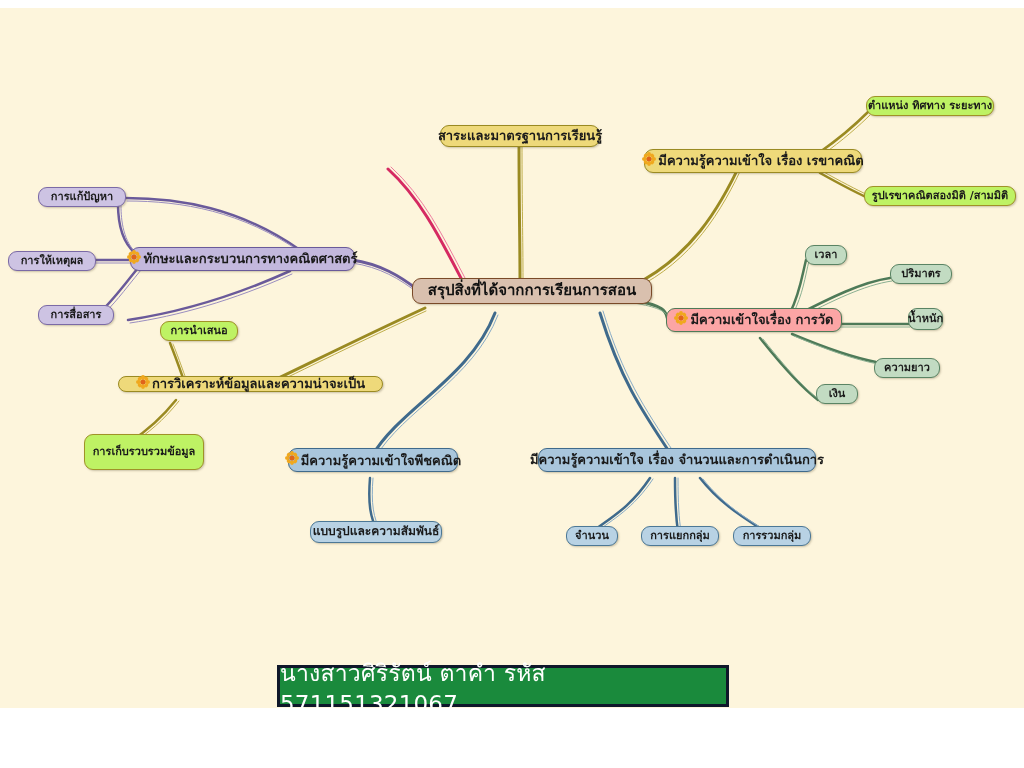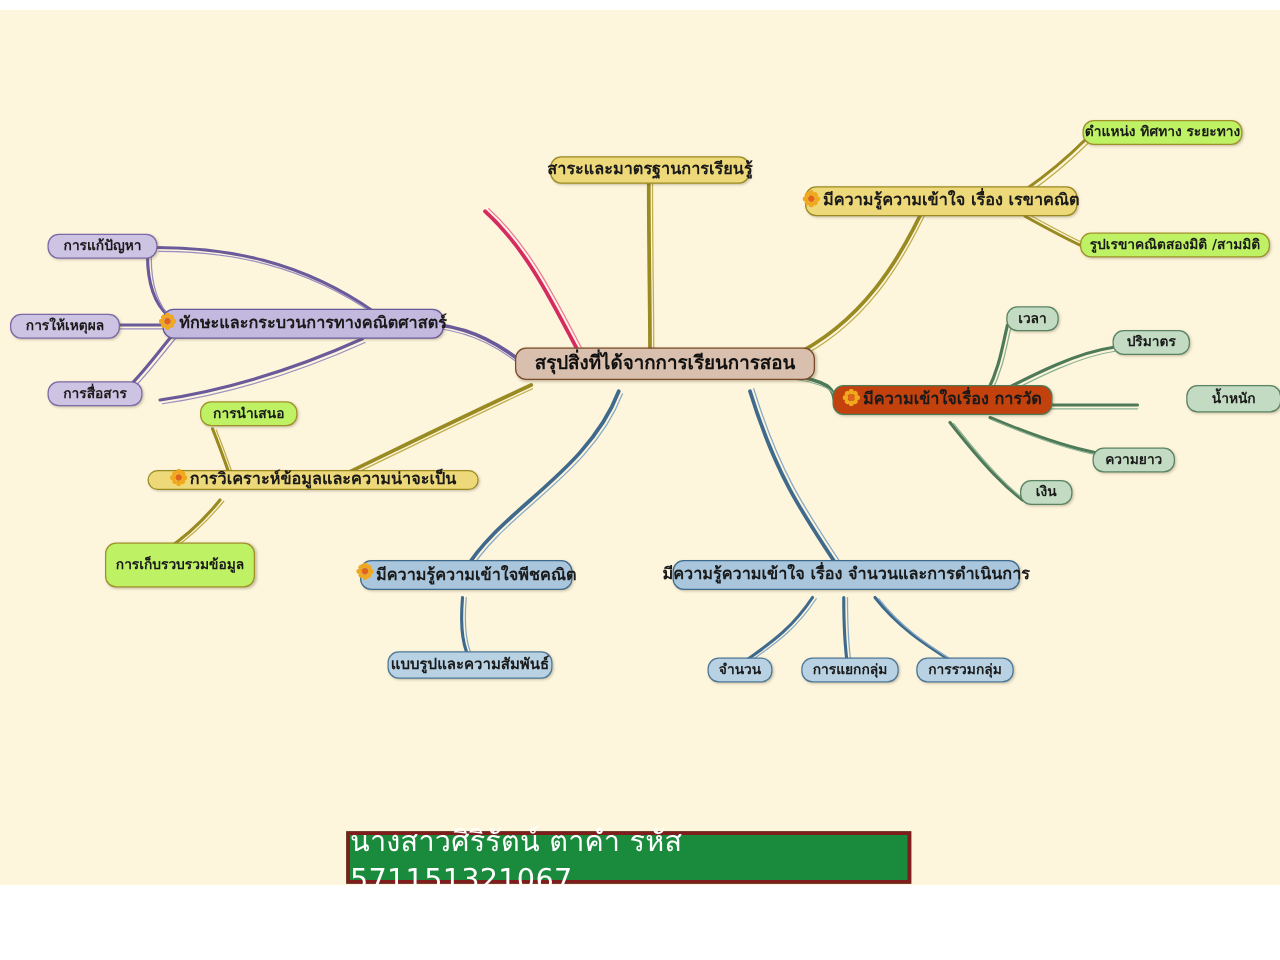--- a/index.html
+++ b/index.html
@@ -57,40 +57,40 @@
   }
   .node .lbl { display: inline-block; }
 
   
   .n-center { background: #d9c0ae; border-color: #7a4a28; color: #111; }
   .n-gold   { background: #eed97a; border-color: #9a8a22; }
   .n-gold2  { background: #bef264; border-color: #a09228; }
   .n-pink   { background: #f6c3ce; border-color: #d52a62; }
   .n-purple { background: #c3b8dd; border-color: #6a5a9a; }
   .n-purple2{ background: #cdc3e3; border-color: #7b6aa6; }
-  .n-green  { background: #c2410c; border-color: #4e7a58; }
+  .n-green  { background: #fca5a5; border-color: #4e7a58; }
   .n-green2 { background: #c2dbc2; border-color: #5a8464; }
   .n-blue   { background: #a9c6dc; border-color: #3f6a8c; }
   .n-blue2  { background: #b8d2e4; border-color: #4c7896; }
 
   .fs-13 { font-size: 13px; }
   .fs-12 { font-size: 12px; }
   .fs-11 { font-size: 11px; }
   .fs-15 { font-size: 15px; }
 
   
   #footer {
     position: absolute;
     left: 277px;
     top: 665px;
     width: 452px;
     height: 42px;
     box-sizing: border-box;
     background: #1a8a3c;
-    border: 3px solid #7f1d1d;
+    border: 3px solid #0f172a;
     display: flex;
     align-items: center;
     justify-content: center;
     color: #ffffff;
     font-size: 23px;
     font-weight: normal;
     letter-spacing: 0.2px;
   }
 </style>
 </head>
@@ -297,21 +297,21 @@
     </div>
 
     <div class="node n-green2 fs-11" style="left:805px; top:237px; width:42px; height:20px;">
       <span class="lbl">เวลา</span>
     </div>
 
     <div class="node n-green2 fs-11" style="left:890px; top:256px; width:62px; height:20px;">
       <span class="lbl">ปริมาตร</span>
     </div>
 
-    <div class="node n-green2 fs-11" style="left:908px; top:300px; width:76px; height:22px;margin-left:41px;">
+    <div class="node n-green2 fs-11" style="left:908px; top:300px; width:35px; height:22px;">
       <span class="lbl">น้ำหนัก</span>
     </div>
 
     <div class="node n-green2 fs-11" style="left:874px; top:337px; width:66px; height:20px;margin-top:13px;">
       <span class="lbl">ความยาว</span>
     </div>
 
     <div class="node n-green2 fs-11" style="left:816px; top:376px; width:42px; height:20px;">
       <span class="lbl">เงิน</span>
     </div>

